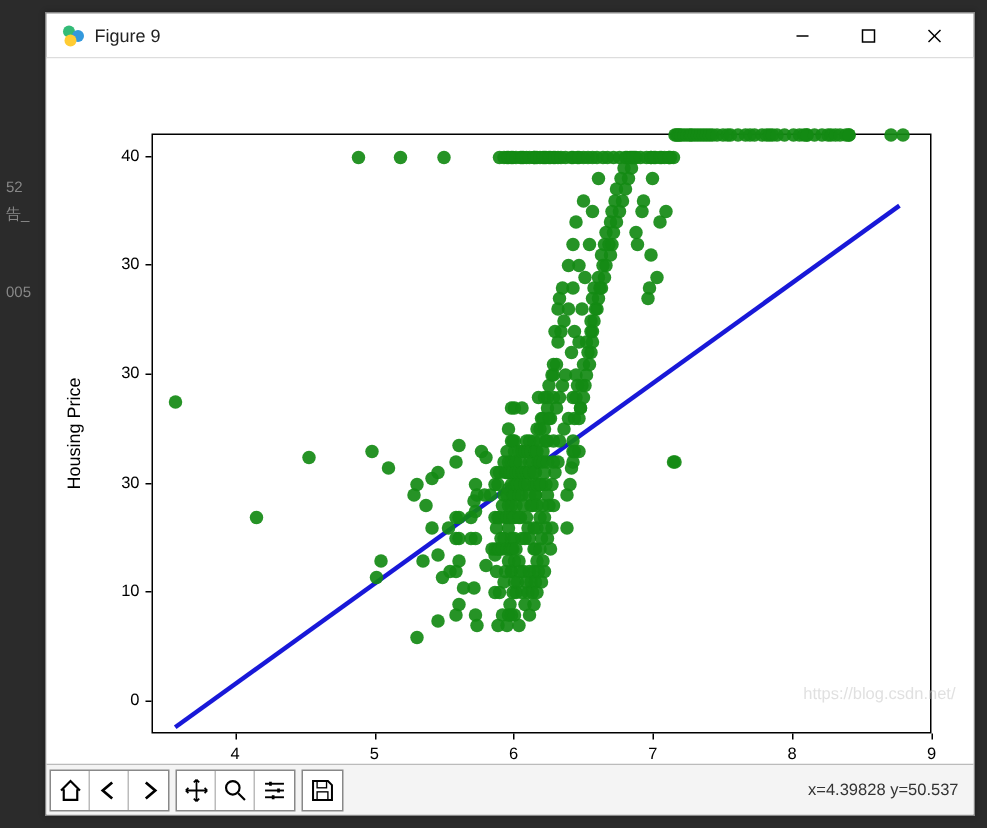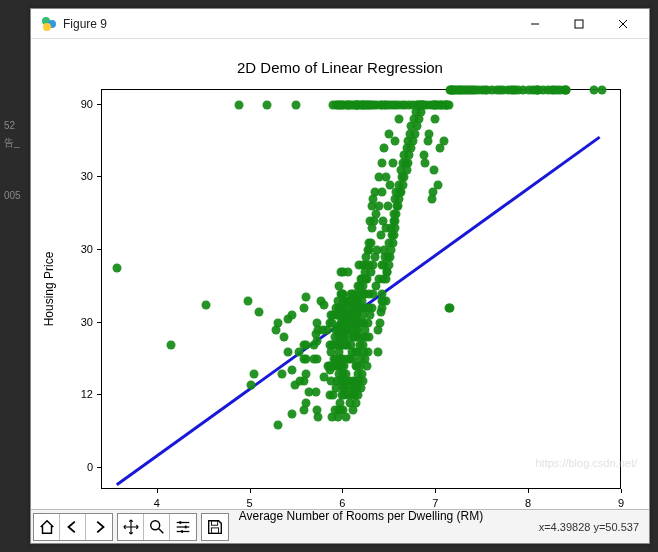--- a/index.html
+++ b/index.html
@@ -95,21 +95,20 @@
     <div class="winbtn">
         <svg viewBox="0 0 10 10">
           <line x1="1" y1="1" x2="9" y2="9" stroke="#000"></line>
           <line x1="9" y1="1" x2="1" y2="9" stroke="#000"></line>
         </svg>
       </div>
   </div>
 
   <div class="canvas-area">
     <div class="plot">
-      <div class="plot-title">2D Demo of Linear Regression</div>
       <div class="ylabel">
           <span>Housing Price</span>
         </div>
       <div class="axes" id="axes">
         <svg class="regline" id="regline" preserveAspectRatio="none" viewBox="0 0 520 400">
             <line x1="14.857142857142872" y1="396.3636363636364" x2="499.57142857142856" y2="47.27272727272725" stroke="#1818d8" stroke-width="3"></line>
           </svg>
       <div class="pt" style="left: 14.8571px; top: 178.182px;"></div>
           <div class="pt" style="left: 68.7143px; top: 254.545px;"></div>
           <div class="pt" style="left: 104px; top: 214.545px;"></div>
@@ -562,46 +561,45 @@
           <div class="pt" style="left: 457.786px;"></div>
           <div class="pt" style="left: 461.5px;"></div>
           <div class="pt" style="left: 464.286px;"></div>
           <div class="pt" style="left: 464.286px;"></div>
           <div class="pt" style="left: 492.143px;"></div>
           <div class="pt" style="left: 499.571px;"></div>
         </div>
       <div class="yticks" id="yticks">
           <div class="ytick" style="top: 378.182px;">0</div>
           <div class="ytick-mark" style="top: 378.182px;"></div>
-          <div class="ytick" style="top: 305.455px;">12</div>
+          <div class="ytick" style="top: 305.455px;">10</div>
           <div class="ytick-mark" style="top: 305.455px;"></div>
           <div class="ytick" style="top: 232.727px;">30</div>
           <div class="ytick-mark" style="top: 232.727px;"></div>
           <div class="ytick" style="top: 160px;">30</div>
           <div class="ytick-mark" style="top: 160px;"></div>
           <div class="ytick" style="top: 87.2727px;">30</div>
           <div class="ytick-mark" style="top: 87.2727px;"></div>
-          <div class="ytick" style="top: 14.5455px;">90</div>
+          <div class="ytick" style="top: 14.5455px;">40</div>
           <div class="ytick-mark" style="top: 14.5455px;"></div>
         </div>
       <div class="xticks" id="xticks">
           <div class="xtick" style="left: 55.7143px;">4</div>
           <div class="xtick-mark" style="left: 55.7143px;"></div>
           <div class="xtick" style="left: 148.571px;">5</div>
           <div class="xtick-mark" style="left: 148.571px;"></div>
           <div class="xtick" style="left: 241.429px;">6</div>
           <div class="xtick-mark" style="left: 241.429px;"></div>
           <div class="xtick" style="left: 334.286px;">7</div>
           <div class="xtick-mark" style="left: 334.286px;"></div>
           <div class="xtick" style="left: 427.143px;">8</div>
           <div class="xtick-mark" style="left: 427.143px;"></div>
           <div class="xtick" style="left: 520px;">9</div>
           <div class="xtick-mark" style="left: 520px;"></div>
         </div>
-      <div class="xlabel">Average Number of Rooms per Dwelling (RM)</div>
     </div>
     <div class="watermark">https://blog.csdn.net/</div>
   </div>
 
   <div class="toolbar">
     <div class="tool-group">
       <div class="tool">
           <svg viewBox="0 0 20 20">
             <path d="M3 10 L10 3 L17 10 M5 9 V17 H15 V9" fill="none" stroke="#000" stroke-width="1.6"></path>
           </svg>

